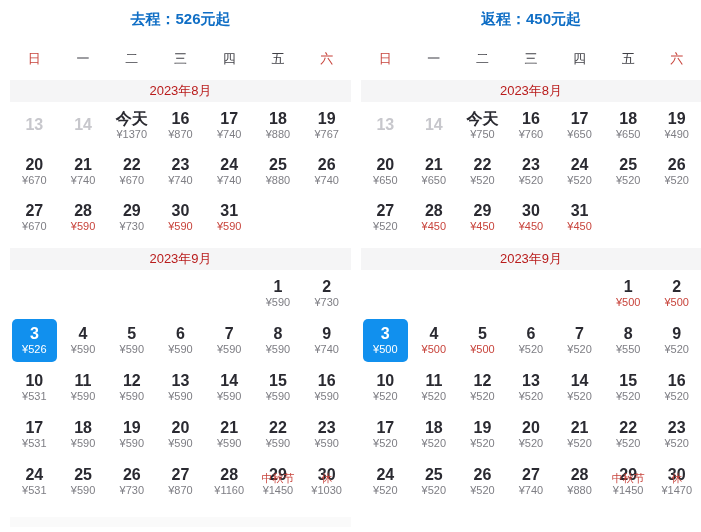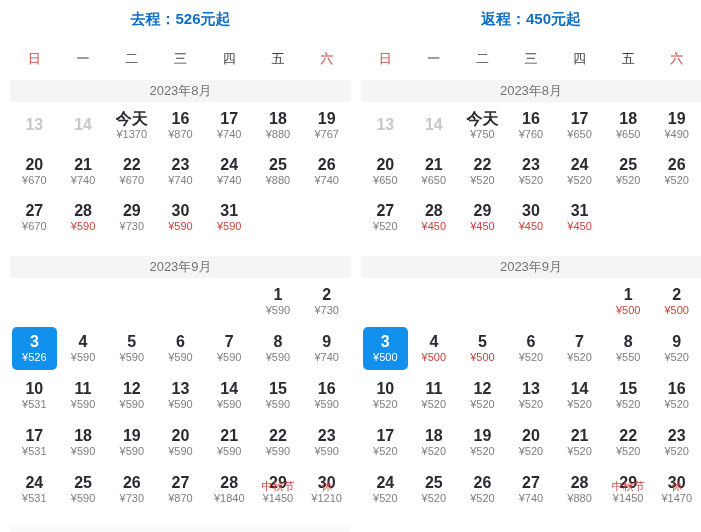--- a/index.html
+++ b/index.html
@@ -6,23 +6,23 @@
   html,body { width:701px; height:532px; background:#ffffff; overflow:hidden;
               font-family:"Liberation Sans","DejaVu Sans",sans-serif; }
   .wrap { display:flex; width:701px; height:532px; }
   .panel { width:355px; padding:10px 4px 0 10px; }
   .panel.right { width:346px; padding:10px 0 12px 6px; }
   .panel-title { text-align:center; color:#0f6ec5; font-weight:bold; font-size:15px; height:20px; }
   .weekday-row { display:grid; grid-template-columns:repeat(7,1fr); margin-top:20px; height:16px; }
   .wd { text-align:center; font-size:13px; color:#3f3f45; }
   .wd.red { color:#c8443c; }
   .month-band { background:#f5f5f6; height:22px; line-height:22px; text-align:center;
-                font-size:13px; color:#737373; }
+                font-size:13px; color:#b91c1c; }
   .band1 { margin-top:14px; }
-  .band2 { margin-top:16px; }
+  .band2 { margin-top:8px; }
   .grid { display:grid; grid-template-columns:repeat(7,1fr); }
   .cell { position:relative; height:47px; display:flex; flex-direction:column;
           align-items:center; justify-content:center; }
   .grid.aug .cell { height:46px; }
   .date { font-size:16px; font-weight:600; color:#2a2a31; line-height:18px; }
   .price { font-size:11px; color:#7e7e84; line-height:13px; }
   .price.red { color:#c8443c; }
   .cell.disabled .date { color:#c7c7cc; font-weight:600; }
   .cell.sel { background:#1190ee; border-radius:5px; margin:2px 2px; height:43px; }
   .cell.sel .date, .cell.sel .price { color:#ffffff; }
@@ -235,31 +235,31 @@
           <div class="cell">
             <div class="date">26</div>
             <div class="price">¥730</div>
           </div>
           <div class="cell">
             <div class="date">27</div>
             <div class="price">¥870</div>
           </div>
           <div class="cell">
             <div class="date">28</div>
-            <div class="price">¥1840</div>
+            <div class="price">¥1160</div>
           </div>
           <div class="cell">
             <div class="tag">中秋节</div>
             <div class="date">29</div>
             <div class="price">¥1450</div>
           </div>
           <div class="cell">
             <div class="tag">休</div>
             <div class="date">30</div>
-            <div class="price">¥1210</div>
+            <div class="price">¥1030</div>
           </div>
         </div>
       </div>
     <div class="partial-band"></div>
   </section>
   <section class="panel right">
     <div class="panel-title">返程：450元起</div>
     <div class="calendar">
         <div class="weekday-row">
           <span class="wd red">日</span>

